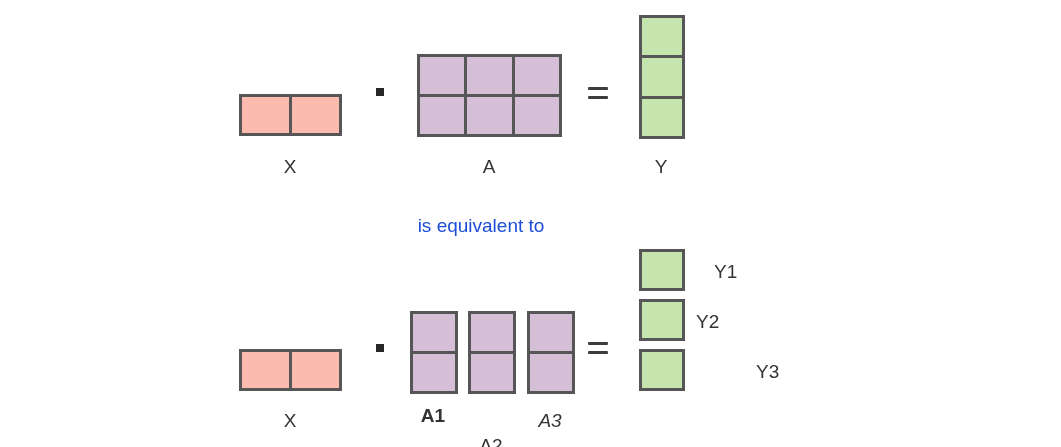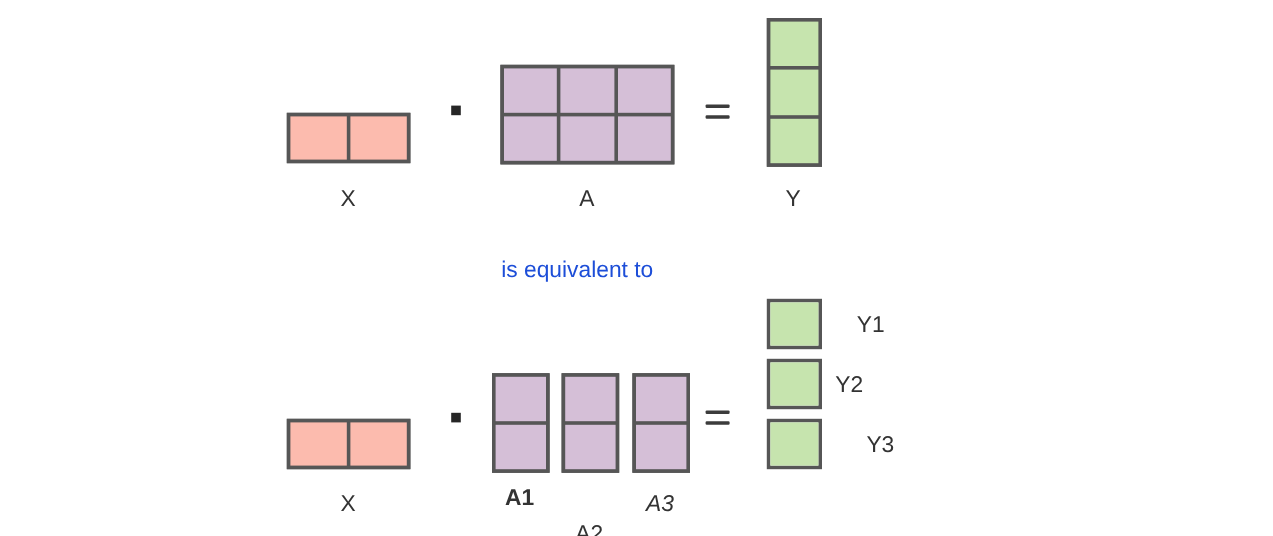--- a/index.html
+++ b/index.html
@@ -167,15 +167,15 @@
   <div class="matrix" style="left:639px; top:299px; width:46px; height:42px;
               grid-template-columns: 1fr; grid-template-rows: 1fr;">
     <div class="cell fill-green"></div>
   </div>
   <div class="label left" style="left:684px; top:312px;margin-left:12px;">Y2</div>
 
   <div class="matrix" style="left:639px; top:349px; width:46px; height:42px;
               grid-template-columns: 1fr; grid-template-rows: 1fr;">
     <div class="cell fill-green"></div>
   </div>
-  <div class="label left" style="left:722px; top:362px;">Y3</div>
+  <div class="label left" style="left:756px; top:362px;">Y3</div>
 
 </div>
 
 </body></html>

